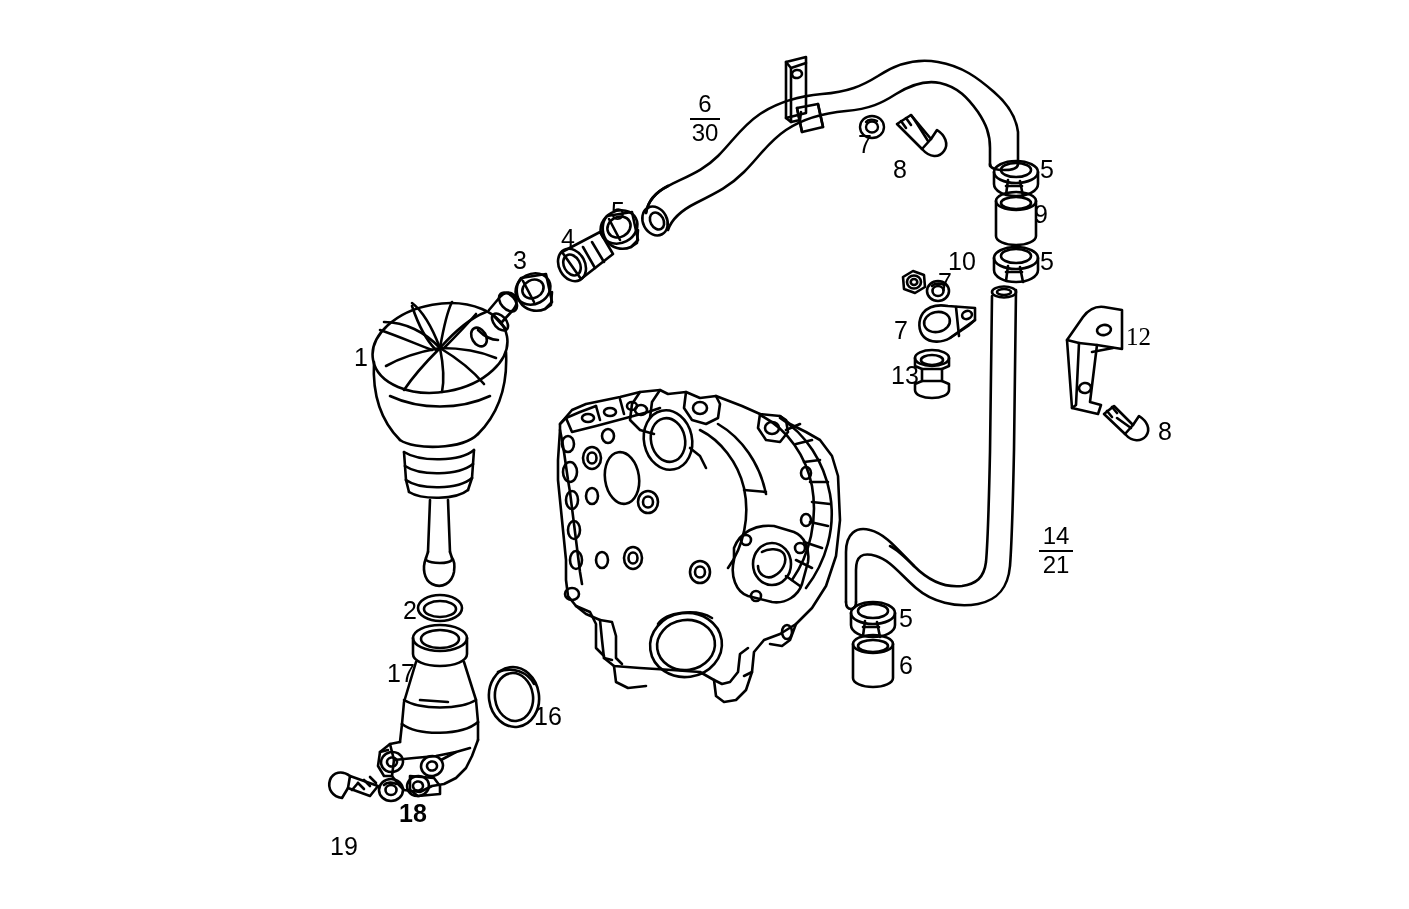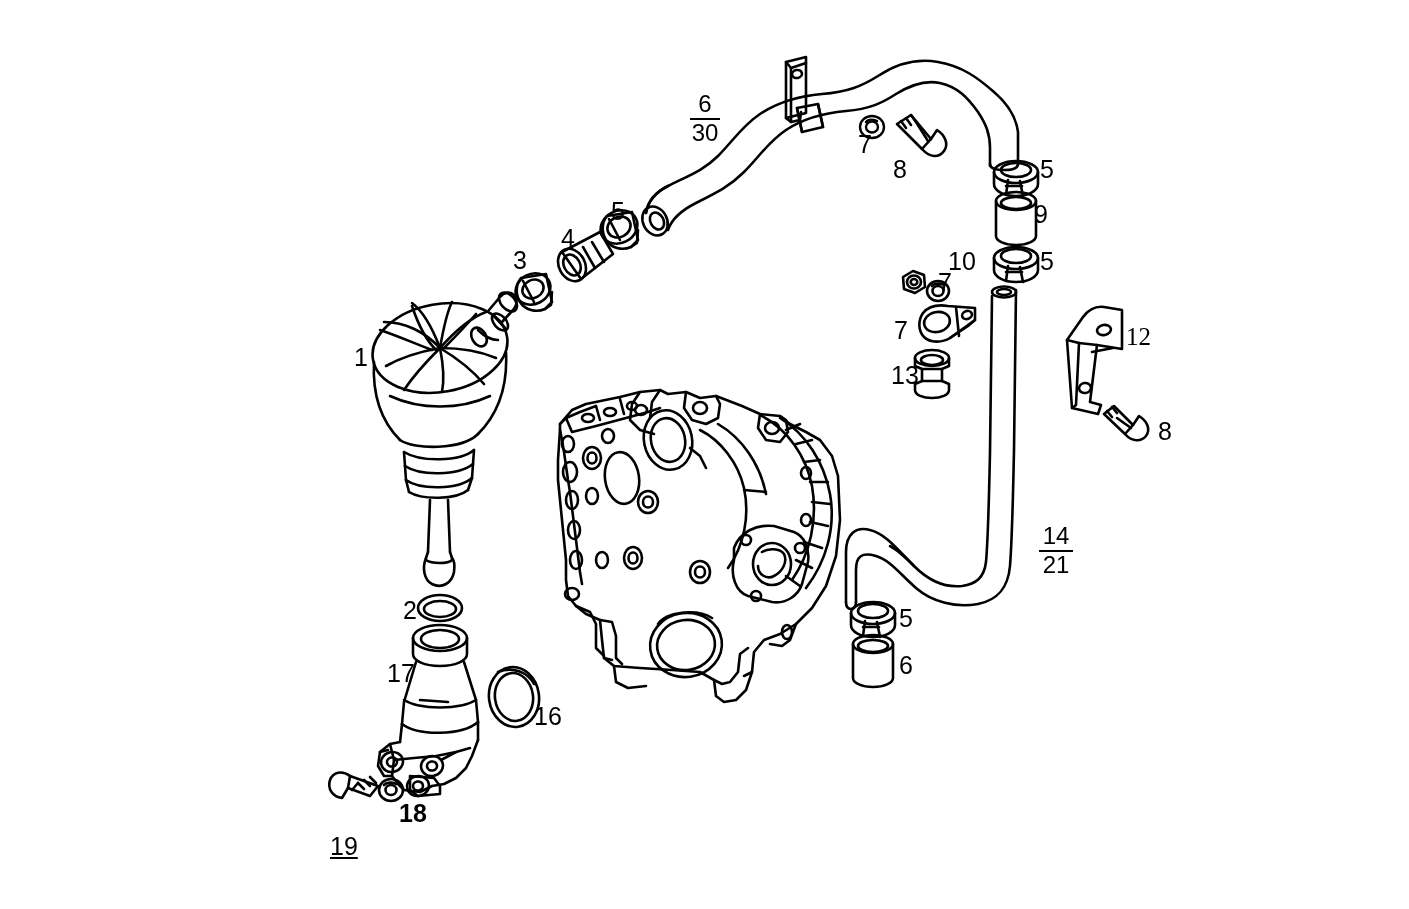--- a/index.html
+++ b/index.html
@@ -548,21 +548,21 @@
   <div class="callout" style="left:354px;top:345px;">1</div>
 
   <div class="callout" style="left:403px;top:598px;">2</div>
 
   <div class="callout" style="left:387px;top:661px;">17</div>
 
   <div class="callout" style="left:534px;top:704px;text-align:right;">16</div>
 
   <div class="callout" style="left:399px;top:801px;font-weight:bold;">18</div>
 
-  <div class="callout" style="left:330px;top:834px;text-decoration:underline;">19</div>
+  <div class="callout" style="left:330px;top:834px;">19</div>
 
   <div class="callout frac" style="left:1039px;top:524px;width:34px;">
     <span class="num">14</span>
     <span class="bar"></span>
     <span class="den">21</span>
   </div>
 
   <div class="callout" style="left:899px;top:606px;">5</div>
 
   <div class="callout" style="left:899px;top:653px;">6</div>

